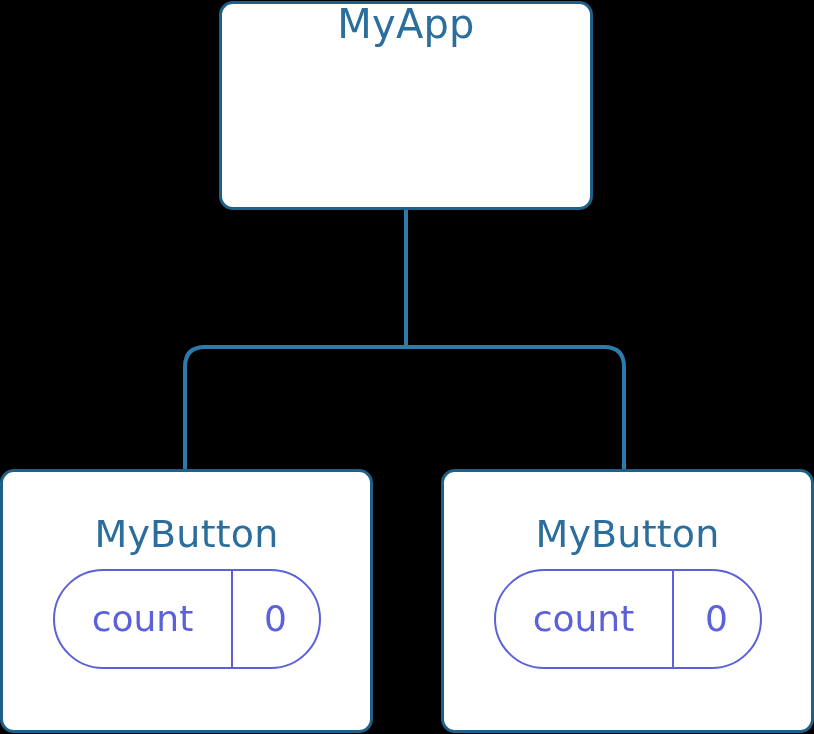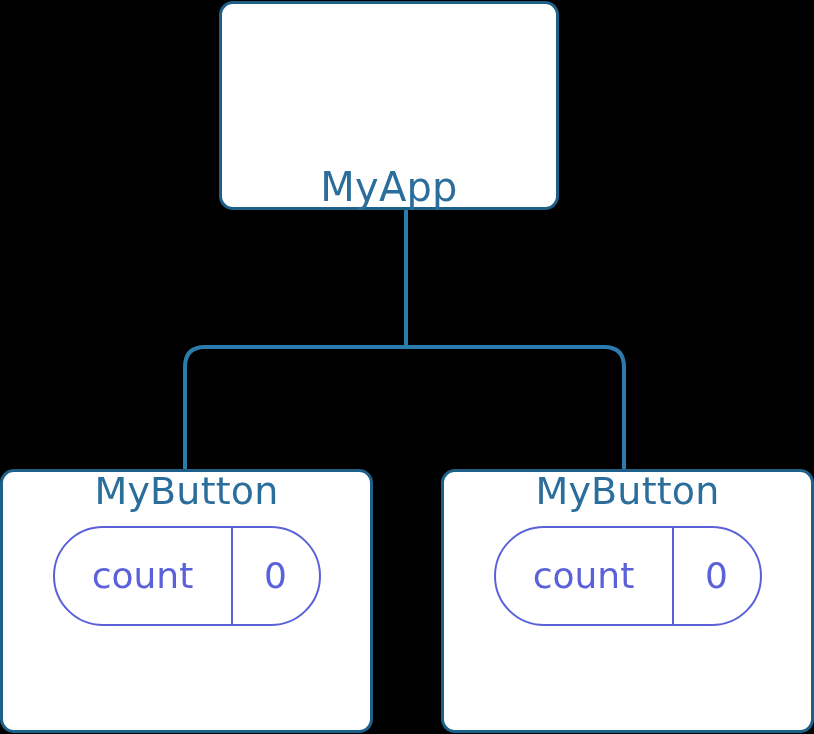--- a/index.html
+++ b/index.html
@@ -50,40 +50,41 @@
     font-size: 40px;
     line-height: 1;
     font-weight: 400;
     letter-spacing: 0.2px;
     white-space: nowrap;
   }
 
   #node-myapp {
     left: 219px;
     top: 1px;
-    width: 340px;
+    width: 374px;
     height: 209px;
-    justify-content: flex-end;
+    justify-content: flex-start;
   }
   #node-myapp .node-title { font-size: 40px; }
 
   #node-mybutton-1 {
     left: 0px;
     top: 469px;
     width: 373px;
     height: 264px;
   }
   #node-mybutton-2 {
     left: 441px;
     top: 469px;
     width: 373px;
     height: 264px;
   }
   #node-mybutton-1 .node-title,
   #node-mybutton-2 .node-title {
+    margin-top: 43px;
     font-size: 38px;
   }
 
   
   .state-pill {
     position: relative;
     margin-top: 16px;
     width: 268px;
     height: 100px;
     box-sizing: border-box;

